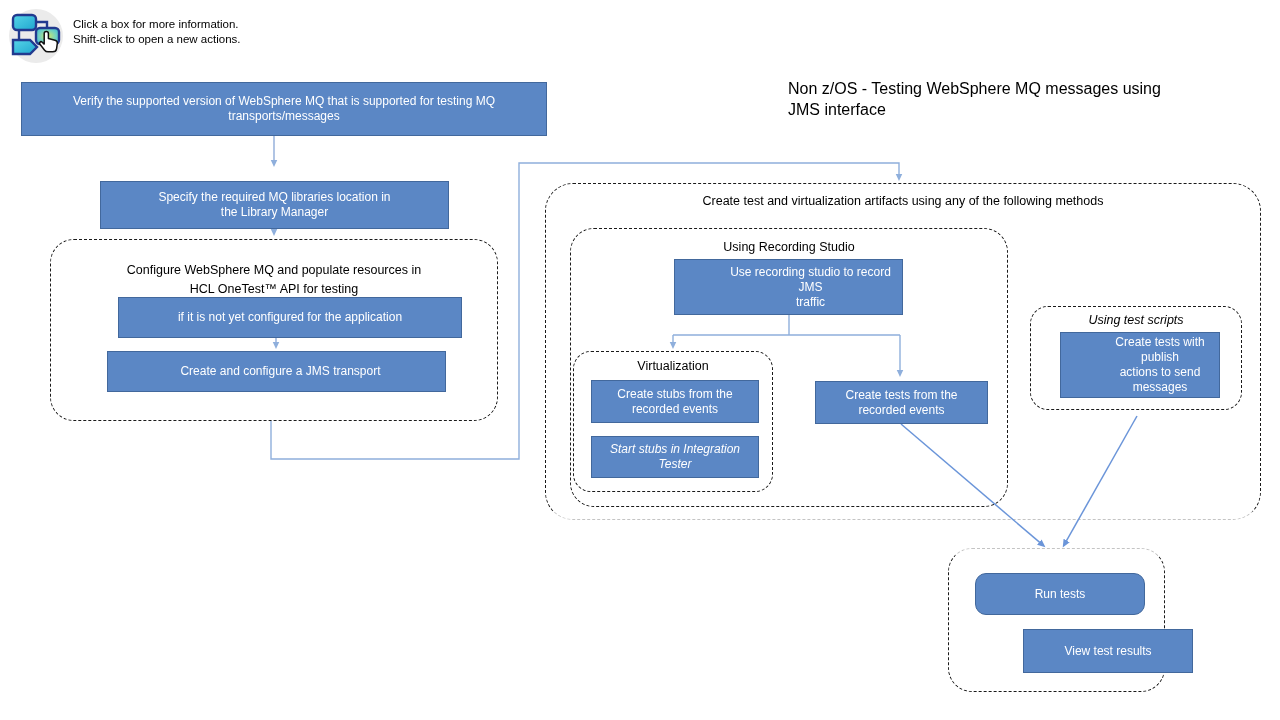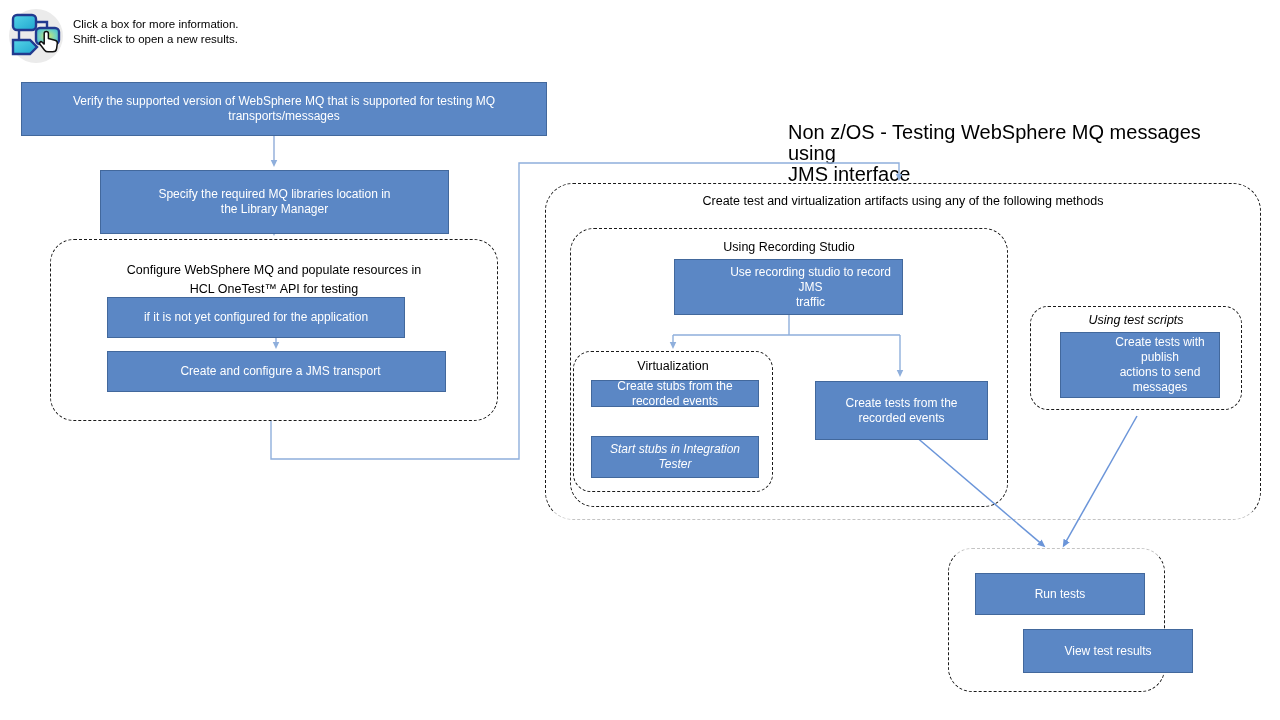--- a/index.html
+++ b/index.html
@@ -18,22 +18,22 @@
   }
   .group-title{
     position:absolute;color:#000;font-size:12.5px;line-height:19px;text-align:center;
     white-space:pre-line;z-index:3;
   }
   .legend-text{
     position:absolute;left:73px;top:17px;color:#000;font-size:11.5px;line-height:15px;
     white-space:pre-line;z-index:3;
   }
   .page-title{
-    position:absolute;left:788px;top:78px;width:440px;color:#000;font-size:20px;
-    line-height:21px;white-space:pre-line;z-index:3;margin-top:44px;
+    position:absolute;left:788px;top:78px;width:440px;color:#000;font-size:16px;
+    line-height:21px;white-space:pre-line;z-index:3;
   }
   #edges{position:absolute;left:0;top:0;z-index:5;pointer-events:none;}
   #legend-icon{position:absolute;left:7px;top:6px;z-index:3;}
   
   #group-artifacts{border-bottom-color:#c4c4c4;}
   #group-results{border-top-color:#c4c4c4;}
 </style>
 </head>
 <body>
 
@@ -51,21 +51,21 @@
   </defs>
   <circle cx="29" cy="30" r="27" fill="#ebebeb"></circle>
   <path d="M12 24 V39 M29 16 H40 V22" fill="none" stroke="#223a8f" stroke-width="2.4"></path>
   <rect x="6" y="9" width="23" height="15" rx="4" fill="url(#teal1)" stroke="#223a8f" stroke-width="2.4"></rect>
   <path d="M6 38 h17 l7 7 -7 7 H6 z" fill="url(#teal1)" stroke="#223a8f" stroke-width="2.4" transform="translate(0,-4)"></path>
   <rect x="29" y="22" width="23" height="16" rx="4" fill="url(#green1)" stroke="#223a8f" stroke-width="2.4"></rect>
   <path d="M37.2 27.5 v10.6 l-2-1.9 c-1.5-1.4-3.5.5-2.2 2.1 l4.6 5.9 c.8 1 2 1.6 3.4 1.6 h4.8 c2.1 0 3.5-1.1 3.8-3.2 l.7-5.2 c.2-1.7-.7-2.8-2.3-3.2 l-6.6-1.6 v-5.1 c0-2.6-4.2-2.6-4.2 0 z" fill="#ffffff" stroke="#111111" stroke-width="1.5" stroke-linejoin="round"></path>
 </svg>
 
 <div class="legend-text">Click a box for more information.
-Shift-click to open a new results.</div>
+Shift-click to open a new actions.</div>
 
 <div class="page-title">Non z/OS - Testing WebSphere MQ messages using
 JMS interface</div>
 
 <div class="group" id="group-configure" style="left:50px;top:239px;width:448px;height:182px;"></div>
 <div class="group-title" style="left:50px;top:249px;width:448px;margin-top:12px;">Configure WebSphere MQ and populate resources in
 HCL OneTest™ API for testing</div>
 
 <div class="group" id="group-artifacts" style="left:545px;top:183px;width:716px;height:337px;border-radius:28px;"></div>
 <div class="group-title" style="left:545px;top:192px;width:716px;">Create test and virtualization artifacts using any of the following methods</div>
@@ -77,43 +77,43 @@
 <div class="group-title" style="left:573px;top:357px;width:200px;">Virtualization</div>
 
 <div class="group" id="group-test-scripts" style="left:1030px;top:306px;width:212px;height:104px;border-radius:18px;"></div>
 <div class="group-title" style="left:1030px;top:311px;width:212px;font-style:italic;">Using test scripts</div>
 
 <div class="group" id="group-results" style="left:948px;top:548px;width:217px;height:144px;"></div>
 
 <div class="node" style="left:21px;top:82px;width:526px;height:54px;">Verify the supported version of WebSphere MQ that is supported for testing MQ
 transports/messages</div>
 
-<div class="node" style="left:100px;top:170px;width:349px;height:64px;">Specify the required MQ libraries location in
+<div class="node" style="left:100px;top:181px;width:349px;height:48px;">Specify the required MQ libraries location in
 the Library Manager</div>
 
-<div class="node" style="left:107px;top:297px;width:298px;height:41px;">if it is not yet configured for the application</div>
+<div class="node" style="left:118px;top:297px;width:344px;height:41px;">if it is not yet configured for the application</div>
 
 <div class="node" style="left:107px;top:351px;width:339px;height:41px;padding-left:8px;">Create and configure a JMS transport</div>
 
 <div class="node" style="left:674px;top:259px;width:229px;height:56px;padding-left:44px;">Use recording studio to record JMS
 traffic</div>
 
-<div class="node" style="left:591px;top:380px;width:168px;height:27px;">Create stubs from the
+<div class="node" style="left:591px;top:380px;width:168px;height:43px;">Create stubs from the
 recorded events</div>
 
 <div class="node" style="left:591px;top:436px;width:168px;height:42px;font-style:italic;">Start stubs in Integration
 Tester</div>
 
-<div class="node" style="left:815px;top:381px;width:173px;height:59px;">Create tests from the
+<div class="node" style="left:815px;top:381px;width:173px;height:43px;">Create tests from the
 recorded events</div>
 
 <div class="node" style="left:1060px;top:332px;width:160px;height:66px;padding-left:40px;">Create tests with publish
 actions to send messages</div>
 
-<div class="node" style="left:975px;top:573px;width:170px;height:42px;">Run tests</div>
+<div class="node" style="left:975px;top:573px;width:170px;height:42px;border-radius:11px;">Run tests</div>
 
 <div class="node" style="left:975px;top:629px;width:170px;height:44px;margin-left:48px;">View test results</div>
 
 <svg id="edges" width="1280" height="720" viewBox="0 0 1280 720">
   <defs>
     <marker id="ahL" markerWidth="8" markerHeight="8" refX="0.5" refY="3.5" orient="auto" markerUnits="userSpaceOnUse">
       <polygon points="0,0 7.5,3.5 0,7" fill="#8fafdc"></polygon>
     </marker>
     <marker id="ahD" markerWidth="9" markerHeight="8" refX="0.5" refY="3.5" orient="auto" markerUnits="userSpaceOnUse">
       <polygon points="0,0 8,3.5 0,7" fill="#6b95d9"></polygon>

